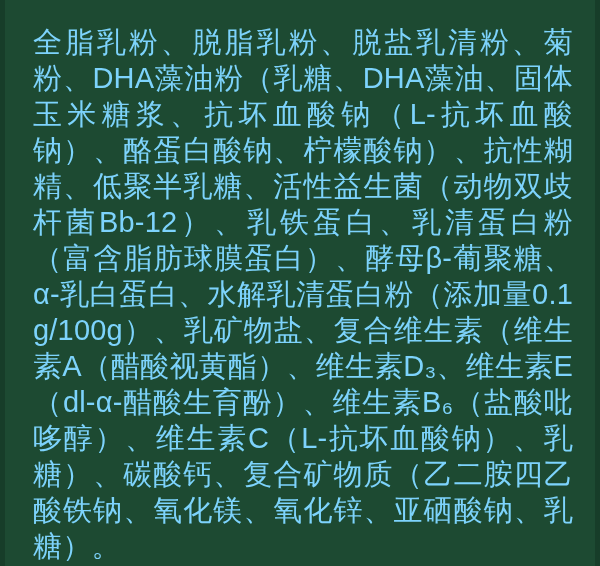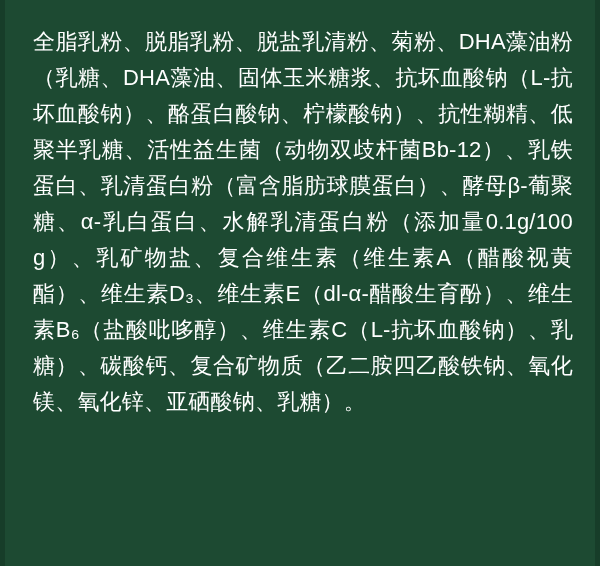--- a/index.html
+++ b/index.html
@@ -36,22 +36,22 @@
     height: 566px;
     background: #173d29;
   }
   .ingredients-block {
     position: absolute;
     left: 33px;
     top: 24px;
     width: 540px;
   }
   .ingredients-text {
-    color: #ffffff;
-    font-size: 22px;
+    color: #7dd3fc;
+    font-size: 29px;
     line-height: 36px;
     letter-spacing: 0.2px;
     text-align: justify;
     text-justify: inter-character;
     word-break: break-all;
     white-space: pre-wrap;
   }
 </style>
 </head>
 <body>

